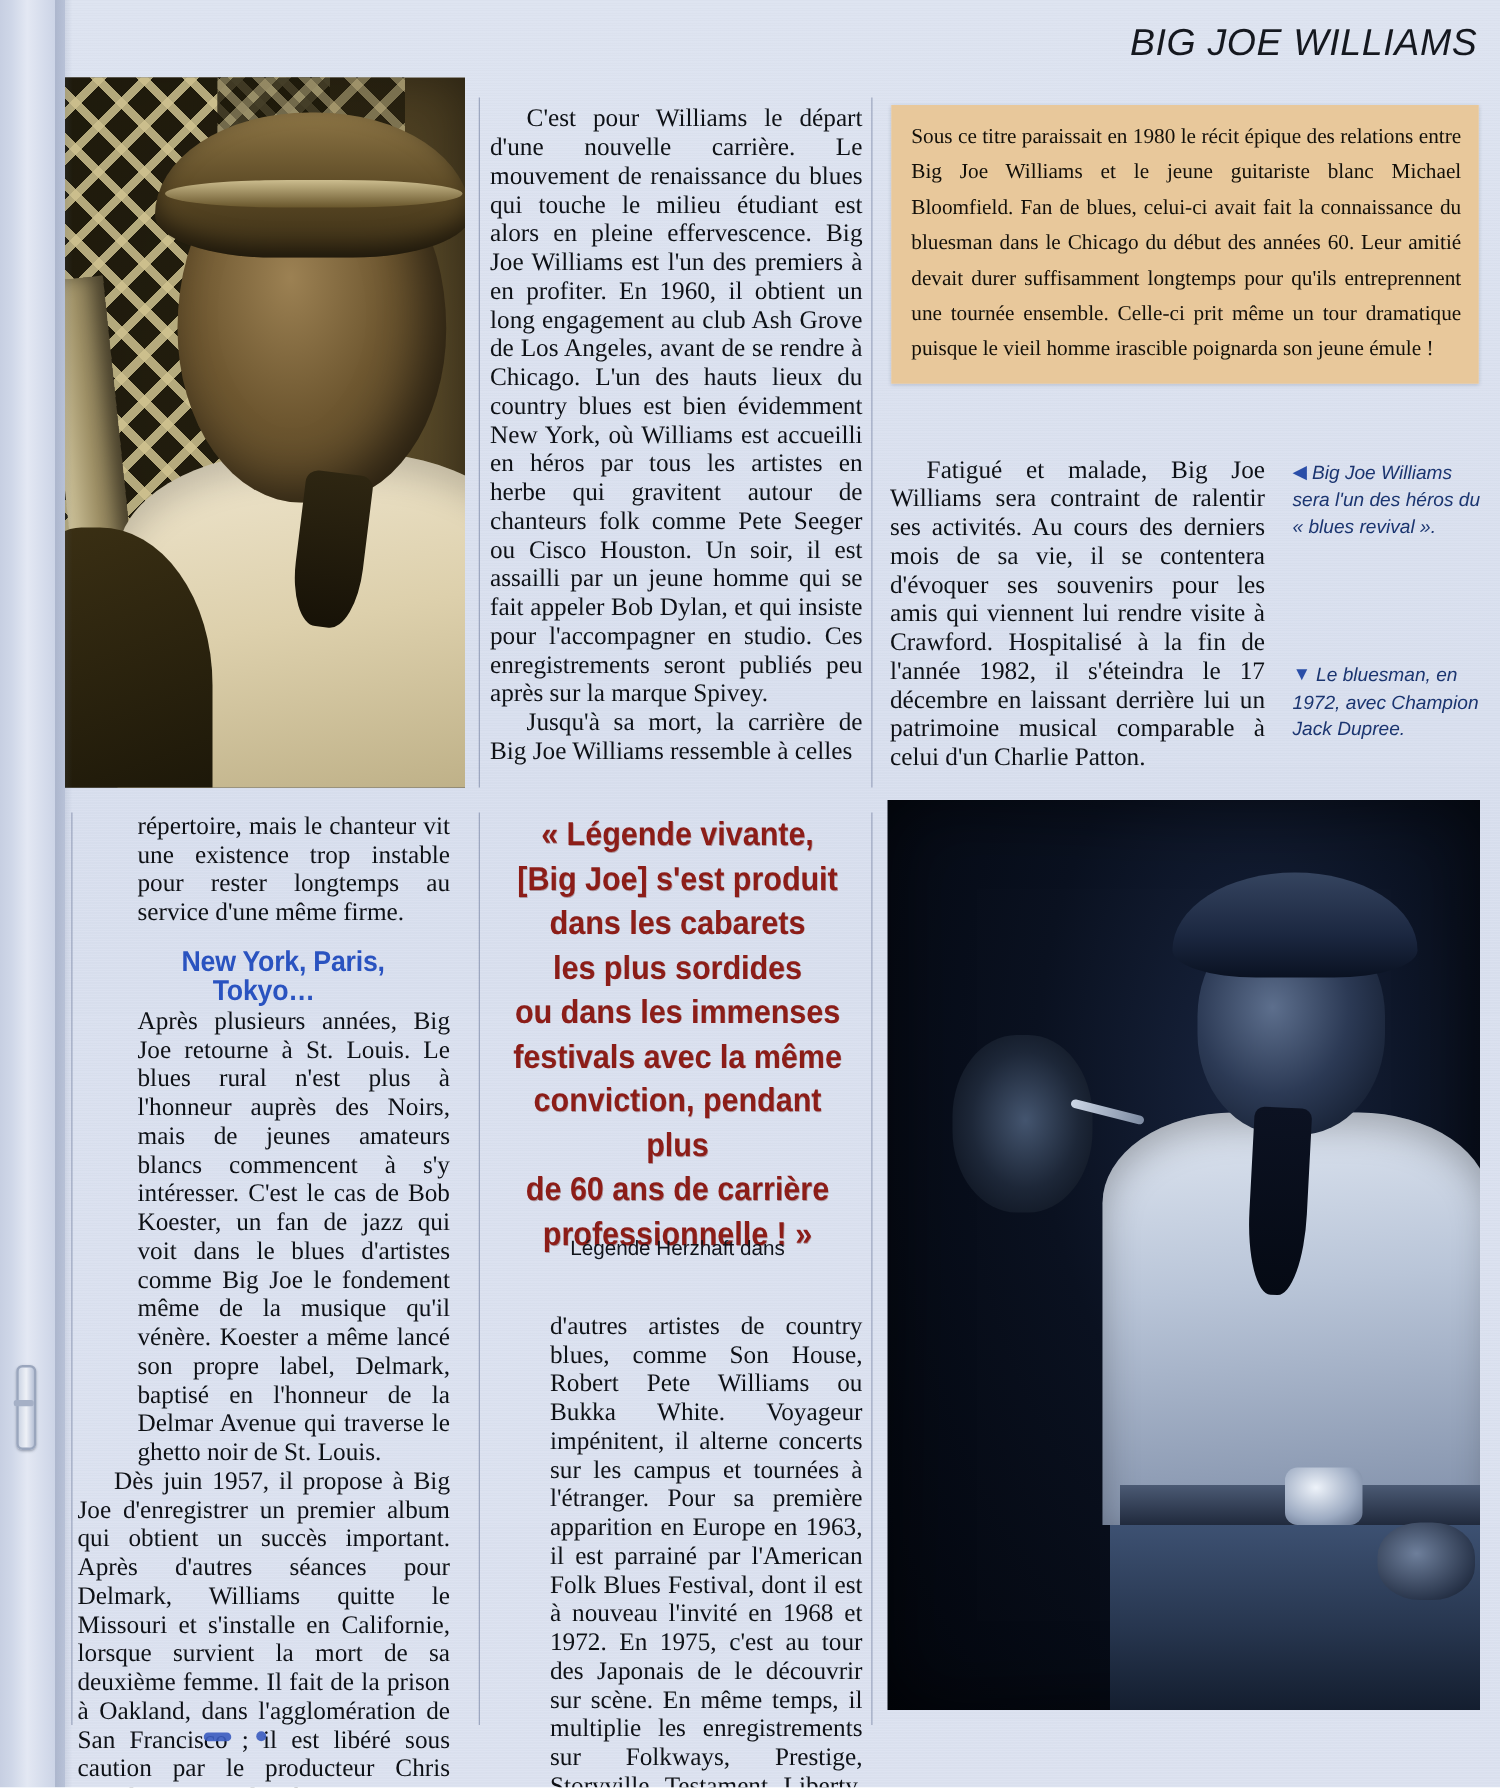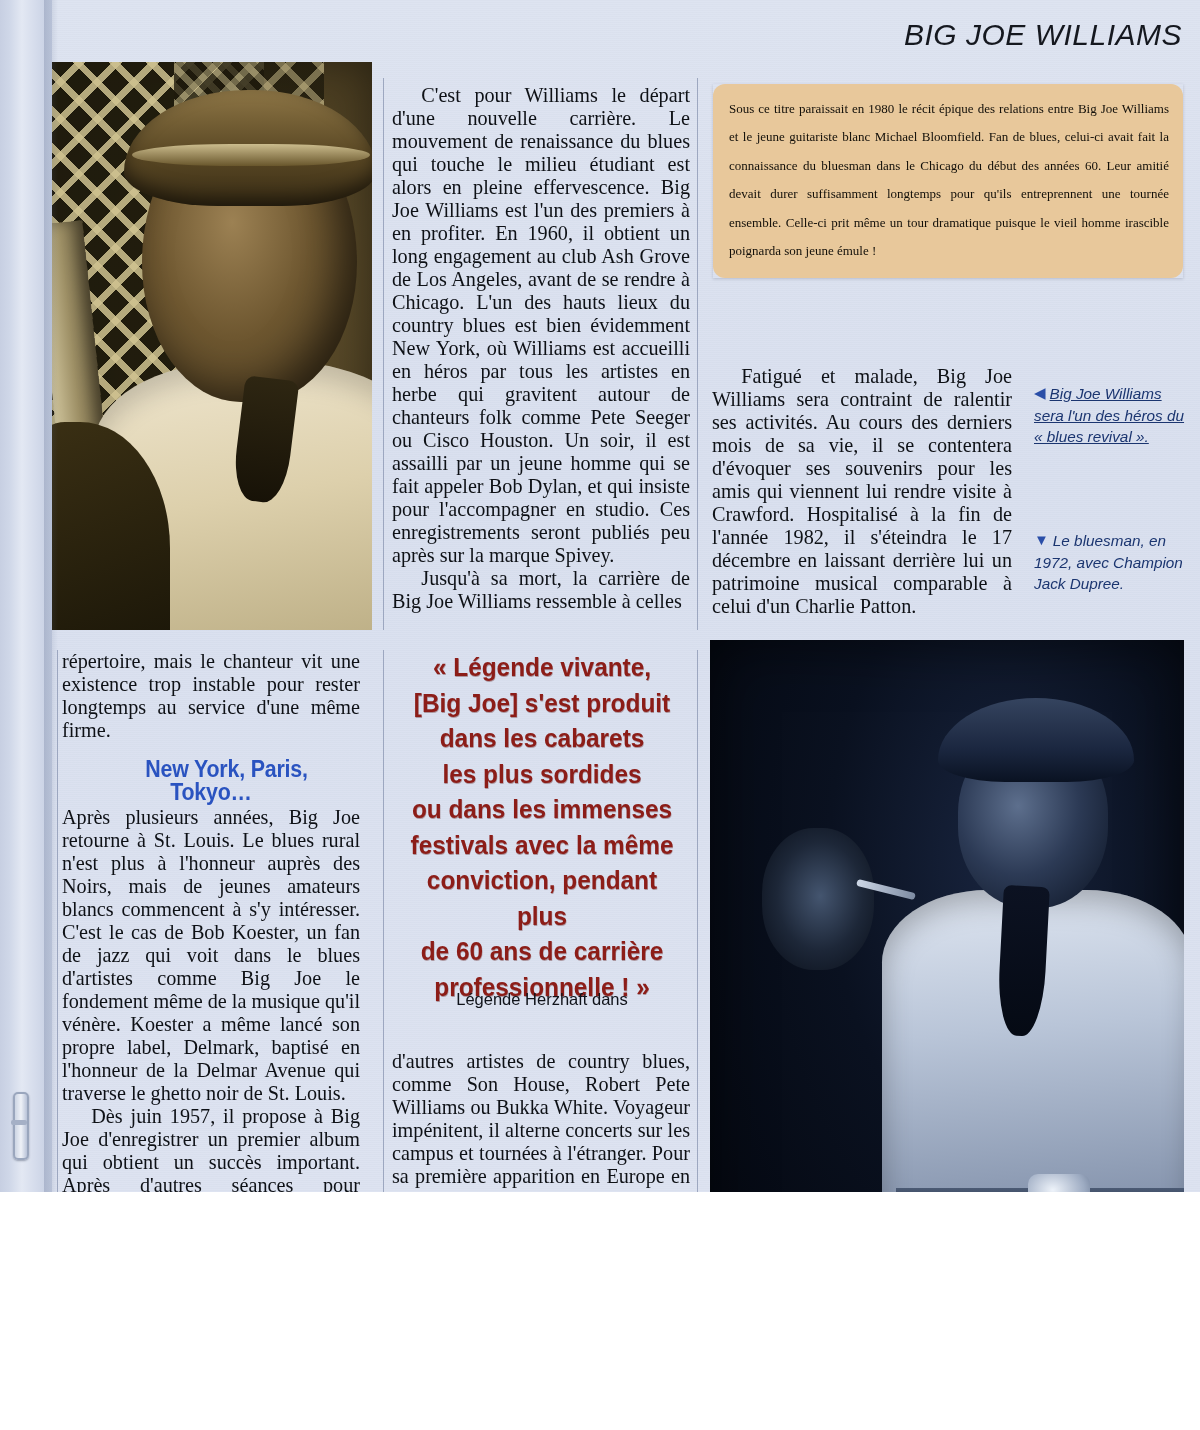--- a/index.html
+++ b/index.html
@@ -3,21 +3,21 @@
 <meta charset="utf-8">
 <style>
   html, body {
     margin: 0;
     padding: 0;
     background: #ffffff;
   }
   .page {
     position: relative;
     width: 1200px;
-    height: 1192px;
+    height: 1430px;
     overflow: hidden;
     background:
       linear-gradient(180deg, #dde3f0 0%, #d8dfee 40%, #dce2f0 100%);
     font-family: "Liberation Serif", serif;
   }
   
   .page::after {
     content: "";
     position: absolute;
     inset: 0;
@@ -270,21 +270,21 @@
     font-size: 20.2px;
     line-height: 23px;
     text-align: justify;
     text-justify: inter-word;
     hyphens: manual;
   }
   .col p {
     margin: 0;
     text-indent: 1.45em;
   }
-  .col p.noindent { text-indent: 0; }
+  .col p.noindent { text-indent: 0; margin-left: 48px; }
 
   
   .subhead {
     font-family: "Liberation Sans", sans-serif;
     font-weight: bold;
     font-size: 23px;
     letter-spacing: -0.2px;
     color: #2a53c0;
     text-align: center;
     text-indent: 0;
@@ -312,40 +312,39 @@
     font-weight: bold;
     font-size: 21px;
     color: #ffffff;
     letter-spacing: .4px;
     transform: scaleX(.9);
   }
   .sidebox-body {
     background: #e8c89b;
     padding: 11px 14px 13px 16px;
     font-family: "Liberation Serif", serif;
-    font-size: 13px;
+    font-size: 17px;
     line-height: 28.4px;
     text-align: justify;
     color: #120f09;
-    border-radius: 12px;
   }
 
   
   .caption {
     position: absolute;
     z-index: 4;
     width: 152px;
     font-family: "Liberation Sans", sans-serif;
     font-style: italic;
     font-size: 15.3px;
     line-height: 21.5px;
     color: #1b3570;
     text-align: left;
   }
-  .cap-1 { left: 1034px; top: 383px; text-decoration: underline; }
+  .cap-1 { left: 1034px; top: 368px; }
   .cap-2 { left: 1034px; top: 530px; }
   .tri {
     display: inline-block;
     margin-right: 4px;
     color: #2a4ea8;
     font-style: normal;
     font-size: 15px;
     line-height: 15px;
     vertical-align: 1px;
   }

